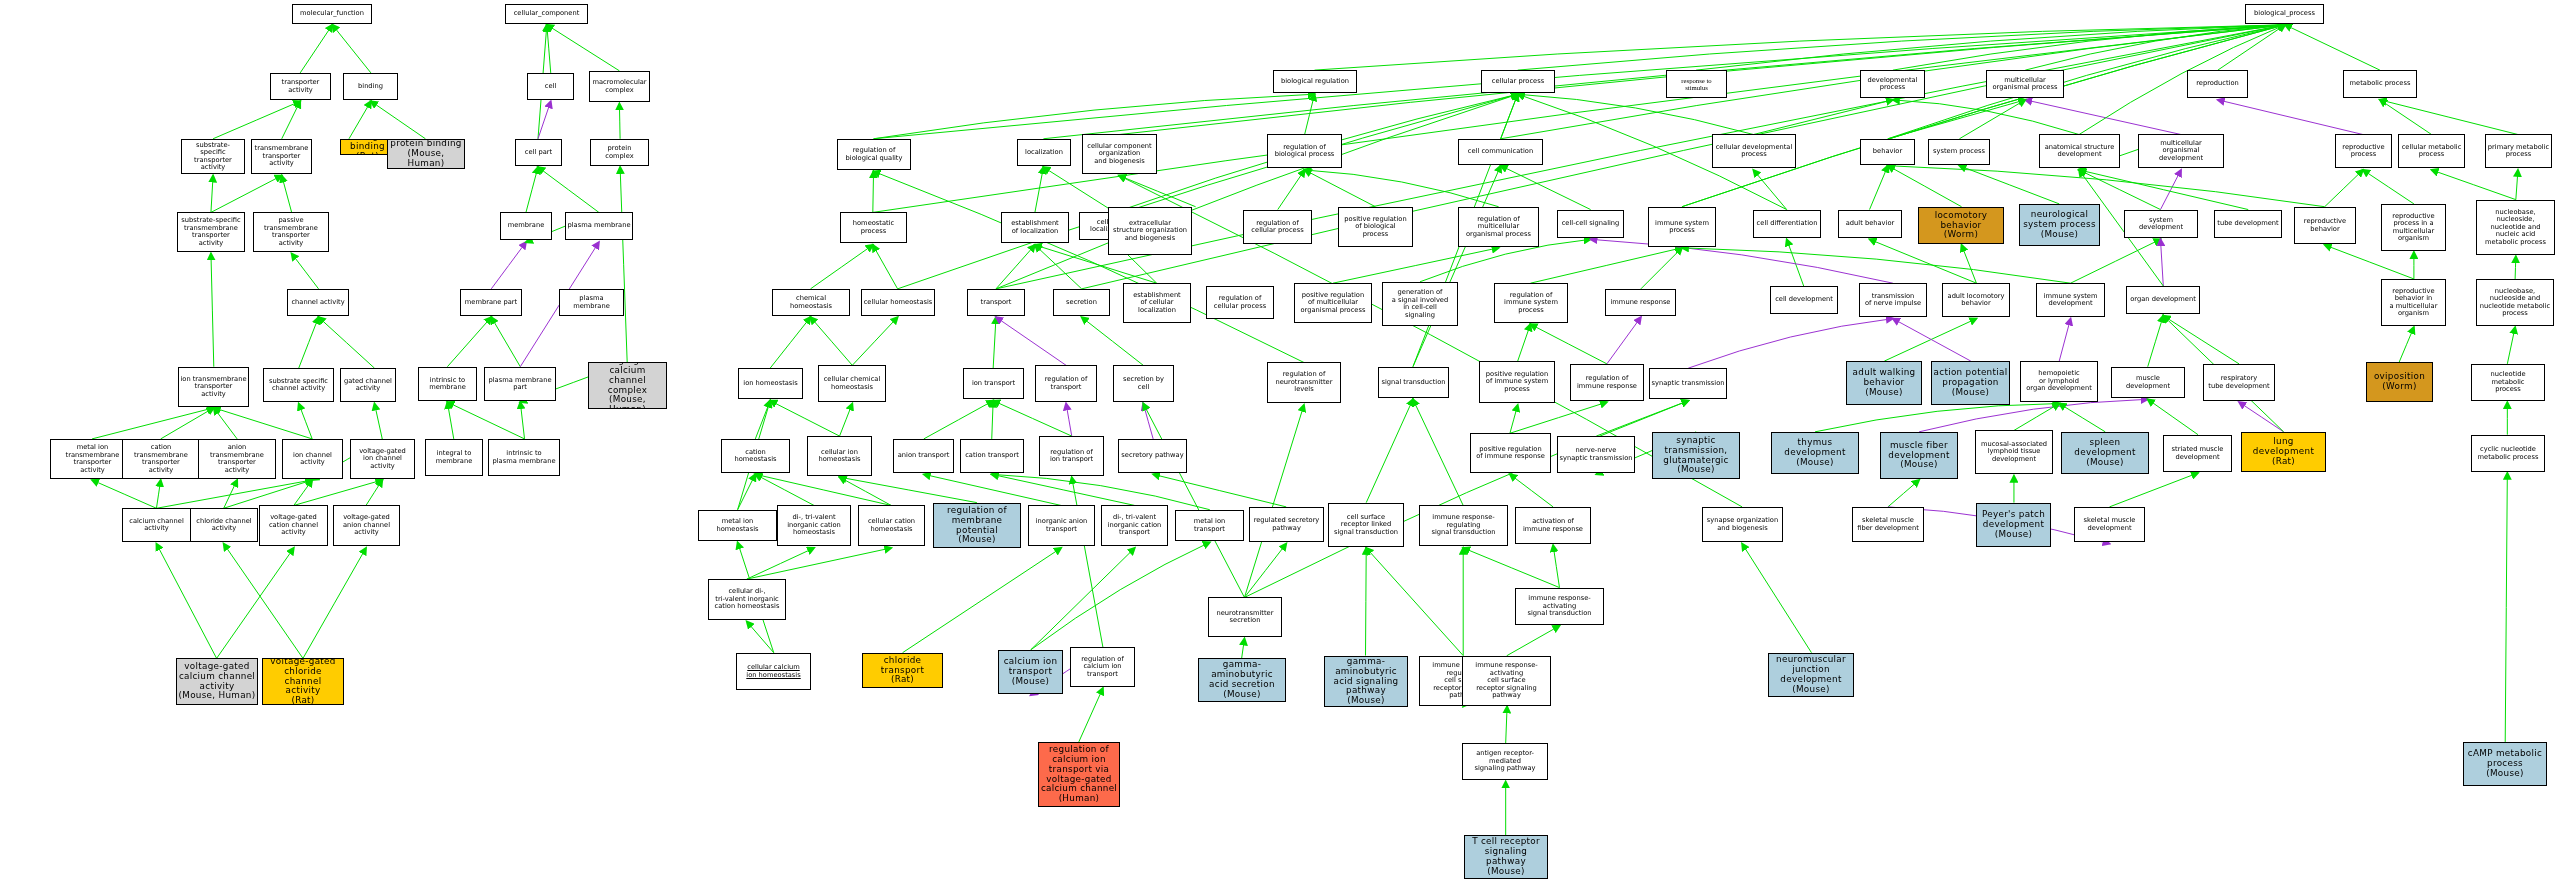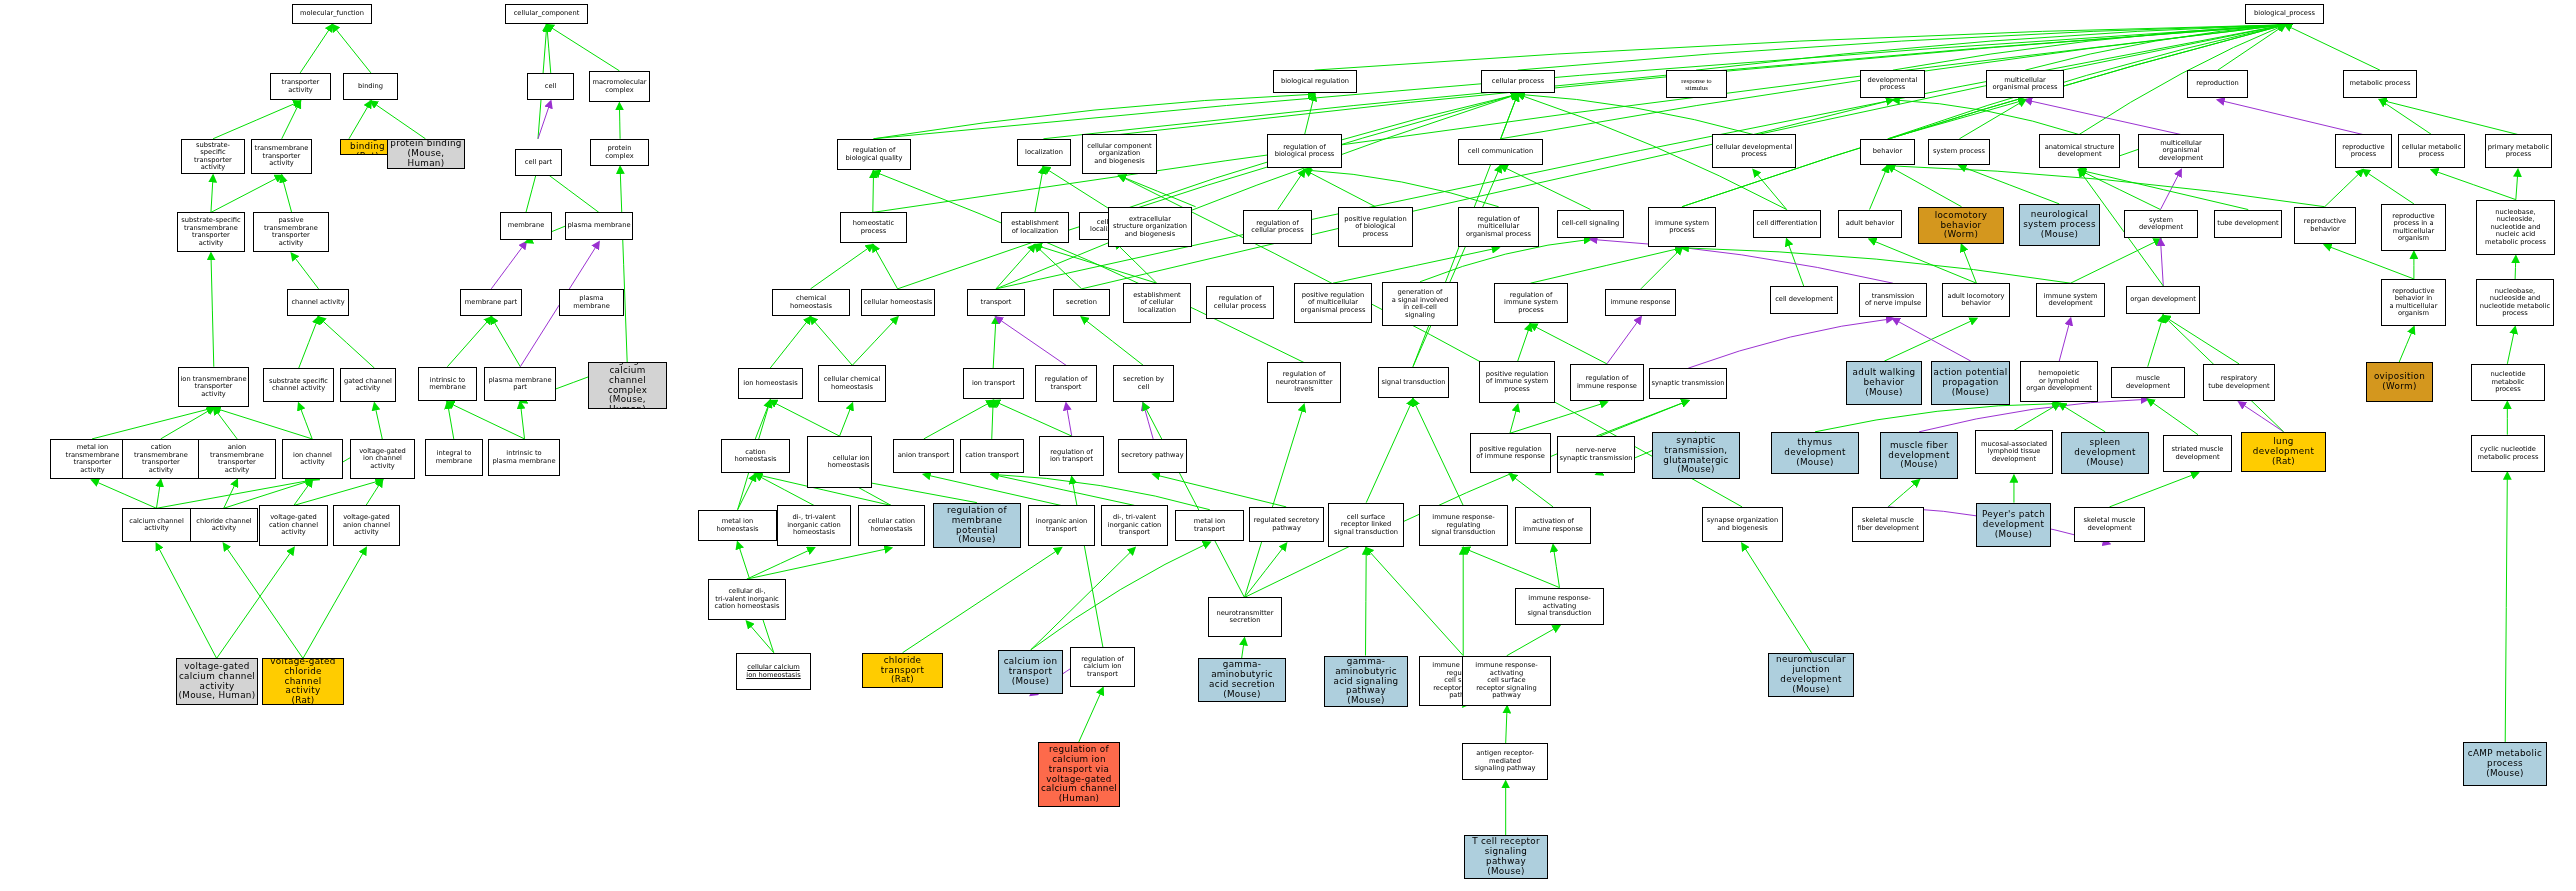--- a/index.html
+++ b/index.html
@@ -292,21 +292,21 @@
       </div>
       <div class="node n white" style="left: 251px; top: 139px; width: 61px; height: 35px;">
         <span>transmembrane<br>transporter<br>activity</span>
       </div>
       <div class="node hl yellow" style="left: 340px; top: 139px; width: 55px; height: 16px;">
         <span>drug binding<br>(Rat)</span>
       </div>
       <div class="node hl grey" style="left: 387px; top: 139px; width: 78px; height: 30px;">
         <span>protein binding<br>(Mouse, Human)</span>
       </div>
-      <div class="node n white" style="left: 515px; top: 139px; width: 47px; height: 27px; margin-top: 10px;">
+      <div class="node n white" style="left: 515px; top: 139px; width: 47px; height: 27px;">
         <span>cell part</span>
       </div>
       <div class="node n white" style="left: 590px; top: 139px; width: 59px; height: 27px;">
         <span>protein complex</span>
       </div>
       <div class="node n white" style="left: 837px; top: 139px; width: 74px; height: 31px;">
         <span>regulation of<br>biological quality</span>
       </div>
       <div class="node n white" style="left: 1017px; top: 139px; width: 54px; height: 27px;">
         <span>localization</span>
@@ -358,21 +358,21 @@
       </div>
       <div class="node n white" style="left: 840px; top: 212px; width: 67px; height: 31px;">
         <span>homeostatic<br>process</span>
       </div>
       <div class="node n white" style="left: 1001px; top: 212px; width: 68px; height: 31px;">
         <span>establishment<br>of localization</span>
       </div>
       <div class="node n white" style="left: 1079px; top: 212px; width: 60px; height: 28px;">
         <span>cellular localization</span>
       </div>
-      <div class="node n white" style="left: 1108px; top: 207px; width: 84px; height: 40px;">
+      <div class="node n white" style="left: 1108px; top: 207px; width: 84px; height: 48px;">
         <span>extracellular<br>structure organization<br>and biogenesis</span>
       </div>
       <div class="node n white" style="left: 1243px; top: 210px; width: 69px; height: 34px;">
         <span>regulation of<br>cellular process</span>
       </div>
       <div class="node n white" style="left: 1338px; top: 207px; width: 75px; height: 40px;">
         <span>positive regulation<br>of biological<br>process</span>
       </div>
       <div class="node n white" style="left: 1458px; top: 207px; width: 81px; height: 40px;">
         <span>regulation of<br>multicellular<br>organismal process</span>
@@ -556,21 +556,21 @@
       </div>
       <div class="node n white" style="left: 425px; top: 439px; width: 58px; height: 37px;">
         <span>integral to<br>membrane</span>
       </div>
       <div class="node n white" style="left: 488px; top: 439px; width: 72px; height: 37px;">
         <span>intrinsic to<br>plasma membrane</span>
       </div>
       <div class="node n white" style="left: 721px; top: 439px; width: 69px; height: 34px;">
         <span>cation homeostasis</span>
       </div>
-      <div class="node n white" style="left: 807px; top: 436px; width: 65px; height: 52px; text-align: right;">
+      <div class="node n white" style="left: 807px; top: 436px; width: 65px; height: 40px;">
         <span>cellular ion<br>homeostasis</span>
       </div>
       <div class="node n white" style="left: 893px; top: 439px; width: 61px; height: 34px;">
         <span>anion transport</span>
       </div>
       <div class="node n white" style="left: 960px; top: 439px; width: 64px; height: 34px;">
         <span>cation transport</span>
       </div>
       <div class="node n white" style="left: 1039px; top: 436px; width: 65px; height: 40px;">
         <span>regulation of<br>ion transport</span>

